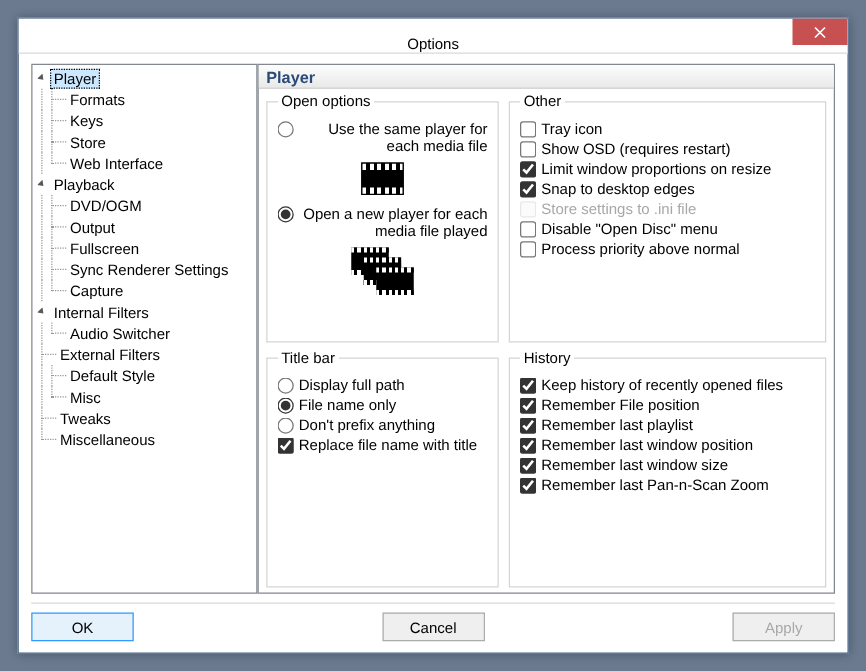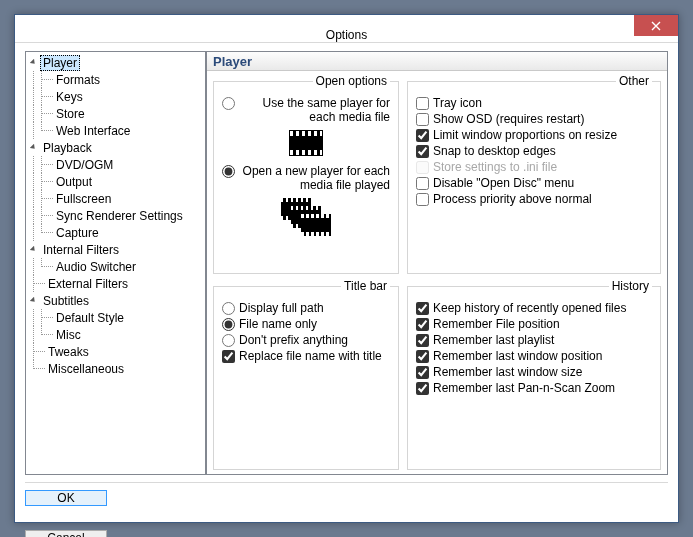--- a/index.html
+++ b/index.html
@@ -20,38 +20,38 @@
 .hbar { display: inline-block; width: 12px; height: 17px; position: relative; }
 .hbar::before { content: ""; position: absolute; left: 0; top: 0; bottom: 0; border-left: 1px dotted #999; }
 .hbar::after { content: ""; position: absolute; left: 0; right: 0; top: 8px; border-top: 1px dotted #999; }
 .hbar.last::before { bottom: 8px; }
 .node .label { padding: 0 3px; }
 .node.selected .label { background: #cce8ff; border: 1px dotted #000; padding: 0 2px; }
 .panel { flex: 1; height: 424px; border: 1px solid #828790; position: relative; }
 .panel-title { position: absolute; left: 0; right: 0; top: 0; height: 19px; background: linear-gradient(#fdfdfd,#e9e9e9); border-bottom: 1px solid #c9c9c9; padding-left: 6px; font-weight: bold; color: #2b4a7a; line-height: 19px; font-size: 13px; }
 .panel-body { position: absolute; top: 22px; left: 6px; right: 6px; bottom: 4px; display: grid; grid-template-columns: 186px 1fr; grid-template-rows: 200px 1fr; gap: 5px 8px; }
 fieldset { border: 1px solid #d5d5d5; padding: 6px 8px 4px 8px; position: relative; }
-legend { padding: 0 3px; color: #000; text-align: right; }
+legend { padding: 0 3px; color: #000; }
 .radio-row, .check-row { display: flex; align-items: flex-start; gap: 4px; margin: 2px 0; line-height: 14px; }
 .radio-row input, .check-row input { margin-top: 1px; accent-color: #333; }
 .radio-row label, .check-row label { cursor: pointer; text-align: right; }
 .check-row.disabled label { color: #a8a8a8; }
 .check-row.disabled input { opacity: .5; }
 .media-icon { width: 34px; height: 26px; background: #000; border: 1px solid #000; position: relative; margin: 6px auto 8px auto; }
 .media-icon::before, .media-icon::after { content: ""; position: absolute; left: 0; right: 0; height: 5px; background: repeating-linear-gradient(90deg,#fff 0 3px,#000 3px 6px); }
 .media-icon::before { top: 0; }
 .media-icon::after { bottom: 0; }
 .multi-icon { position: relative; width: 50px; height: 40px; margin: 6px auto 0 auto; }
 .multi-icon .m { position: absolute; width: 30px; height: 22px; background: #000; }
 .multi-icon .m::before, .multi-icon .m::after { content: ""; position: absolute; left: 0; right: 0; height: 4px; background: repeating-linear-gradient(90deg,#fff 0 2.5px,#000 2.5px 5px); }
 .multi-icon .m::before { top: 0; } .multi-icon .m::after { bottom: 0; }
 .multi-icon .m1 { left: 0; top: 0; }
 .multi-icon .m2 { left: 10px; top: 8px; }
 .multi-icon .m3 { left: 20px; top: 16px; }
-.button-bar { position: absolute; left: 10px; right: 10px; bottom: 10px; height: 26px; display: flex; gap: 24px; justify-content: flex-start; border-top: none; padding-top: 4px; flex-direction: column; }
+.button-bar { position: absolute; left: 10px; right: 10px; bottom: 10px; height: 26px; display: flex; gap: 24px; justify-content: space-between; border-top: none; padding-top: 4px; }
 .button-bar::before { content: ""; position: absolute; left: 0; right: 0; top: -4px; border-top: 1px solid #d9d9d9; }
 button.dlg { width: 82px; height: 23px; background: #efefef; border: 1px solid #acacac; cursor: pointer; }
 button.dlg.default { border: 1px solid #3399ff; background: #e5f1fb; }
 button.dlg:disabled { color: #a8a8a8; cursor: default; }
 .fs-titlebar { grid-column: 1; grid-row: 2; }
 .fs-history { grid-column: 2; grid-row: 2; }
 .fs-open { grid-column: 1; grid-row: 1; }
 .fs-other { grid-column: 2; grid-row: 1; }
 </style>
 </head>
@@ -176,28 +176,20 @@
               </li>
             </ul>
           </li>
           <li>
             <div class="node">
               <span class="hbar" style="margin-left: 7px;"></span>
               <span class="label">External Filters</span>
             </div>
           </li>
           <li>
-            <div class="node">
-              <span class="expander">
-                <svg viewBox="0 0 8 8">
-                  <path d="M1 1 L5 4 L1 7 Z" fill="#595959" transform="rotate(45 4 4)"></path>
-                </svg>
-              </span>
-              <span class="label">Subtitles</span>
-            </div>
             <ul>
               <li>
                 <div class="node">
                   <span class="vbar"></span>
                   <span class="hbar"></span>
                   <span class="label">Default Style</span>
                 </div>
               </li>
               <li>
                 <div class="node">

